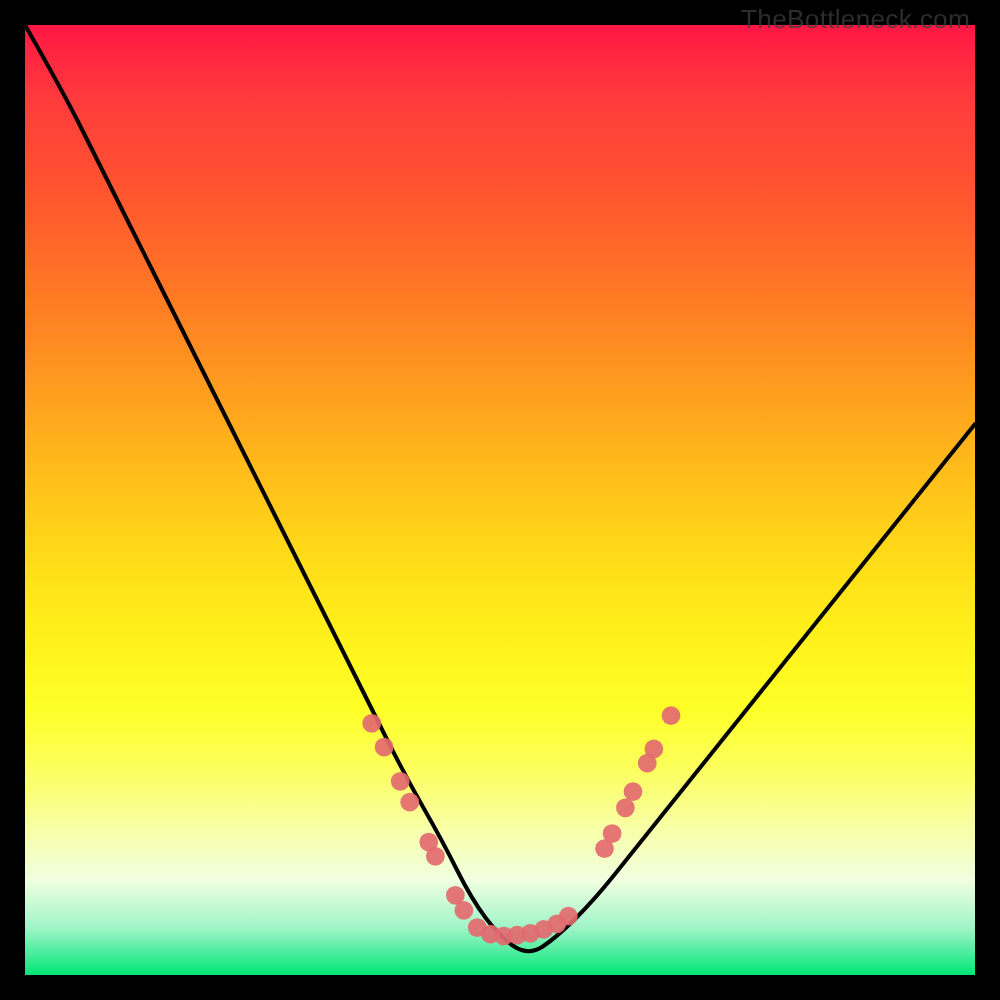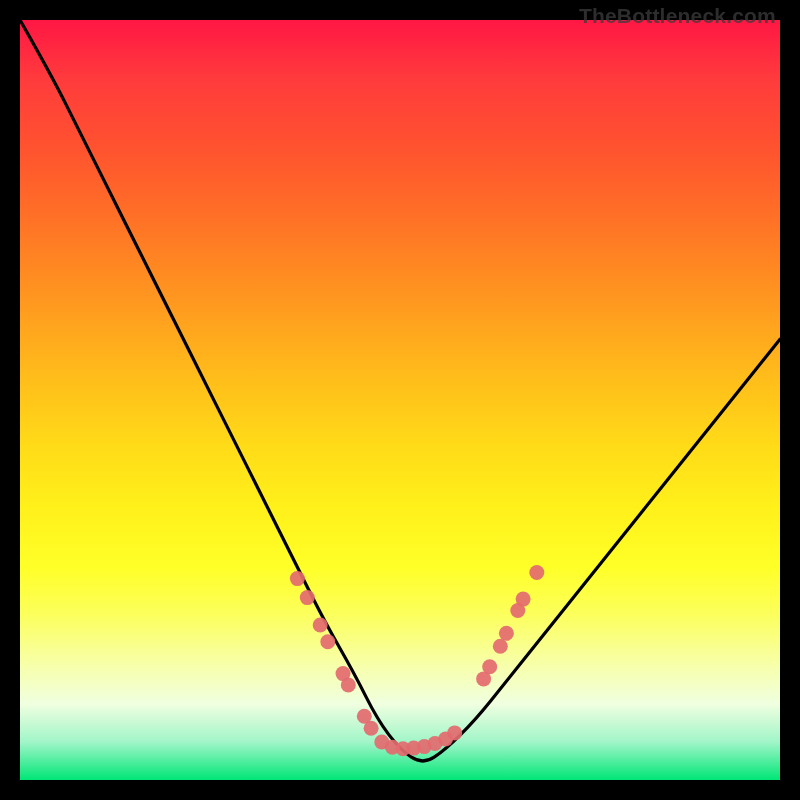--- a/index.html
+++ b/index.html
@@ -39,21 +39,21 @@
       #a0f5c8 95%,
       #00e676 100%
     );
   }
   .watermark {
     position: absolute;
     top: 4px;
     right: 24px;
     font-family: Arial, Helvetica, sans-serif;
     font-size: 21px;
-    font-weight: bold;
+    font-weight: normal;
     color: rgba(60,60,60,0.75);
     letter-spacing: 0.2px;
   }
   svg.curve {
     position: absolute;
     left: 0;
     top: 0;
     width: 760px;
     height: 760px;
   }

